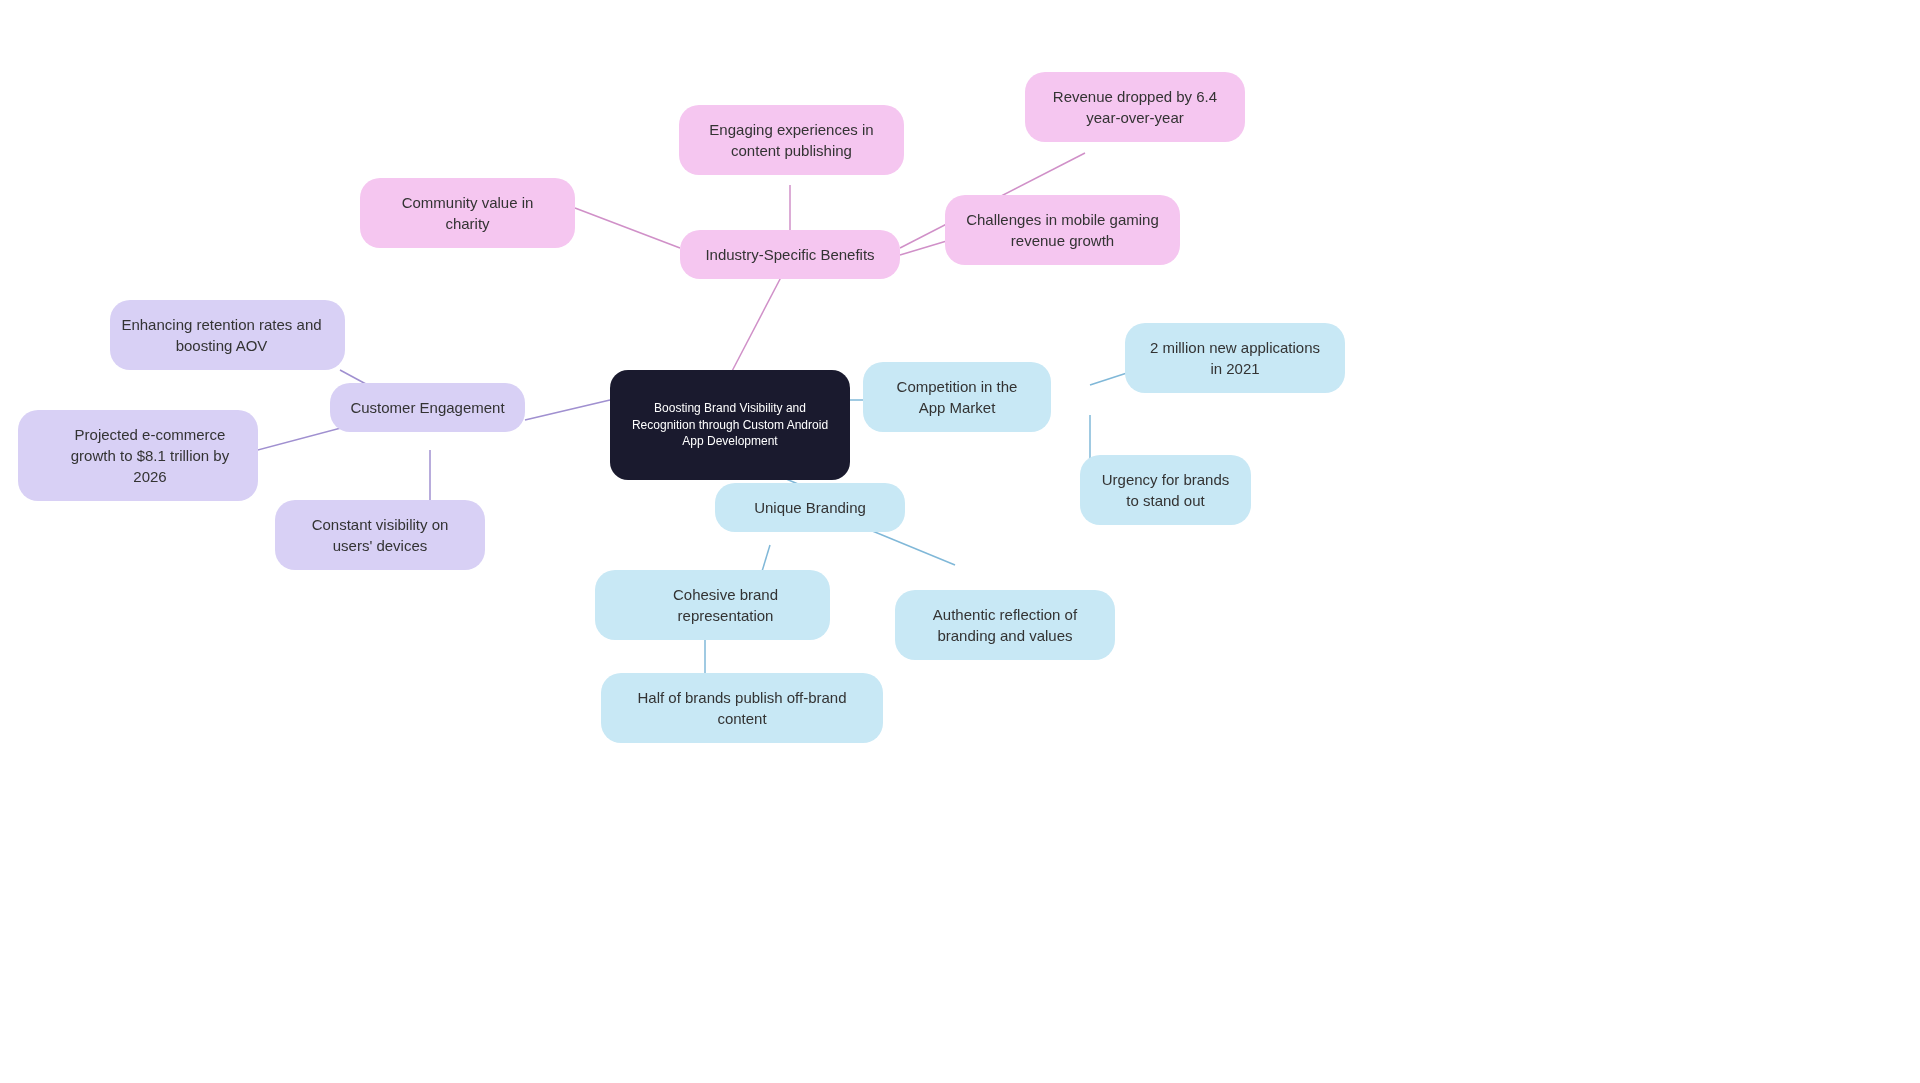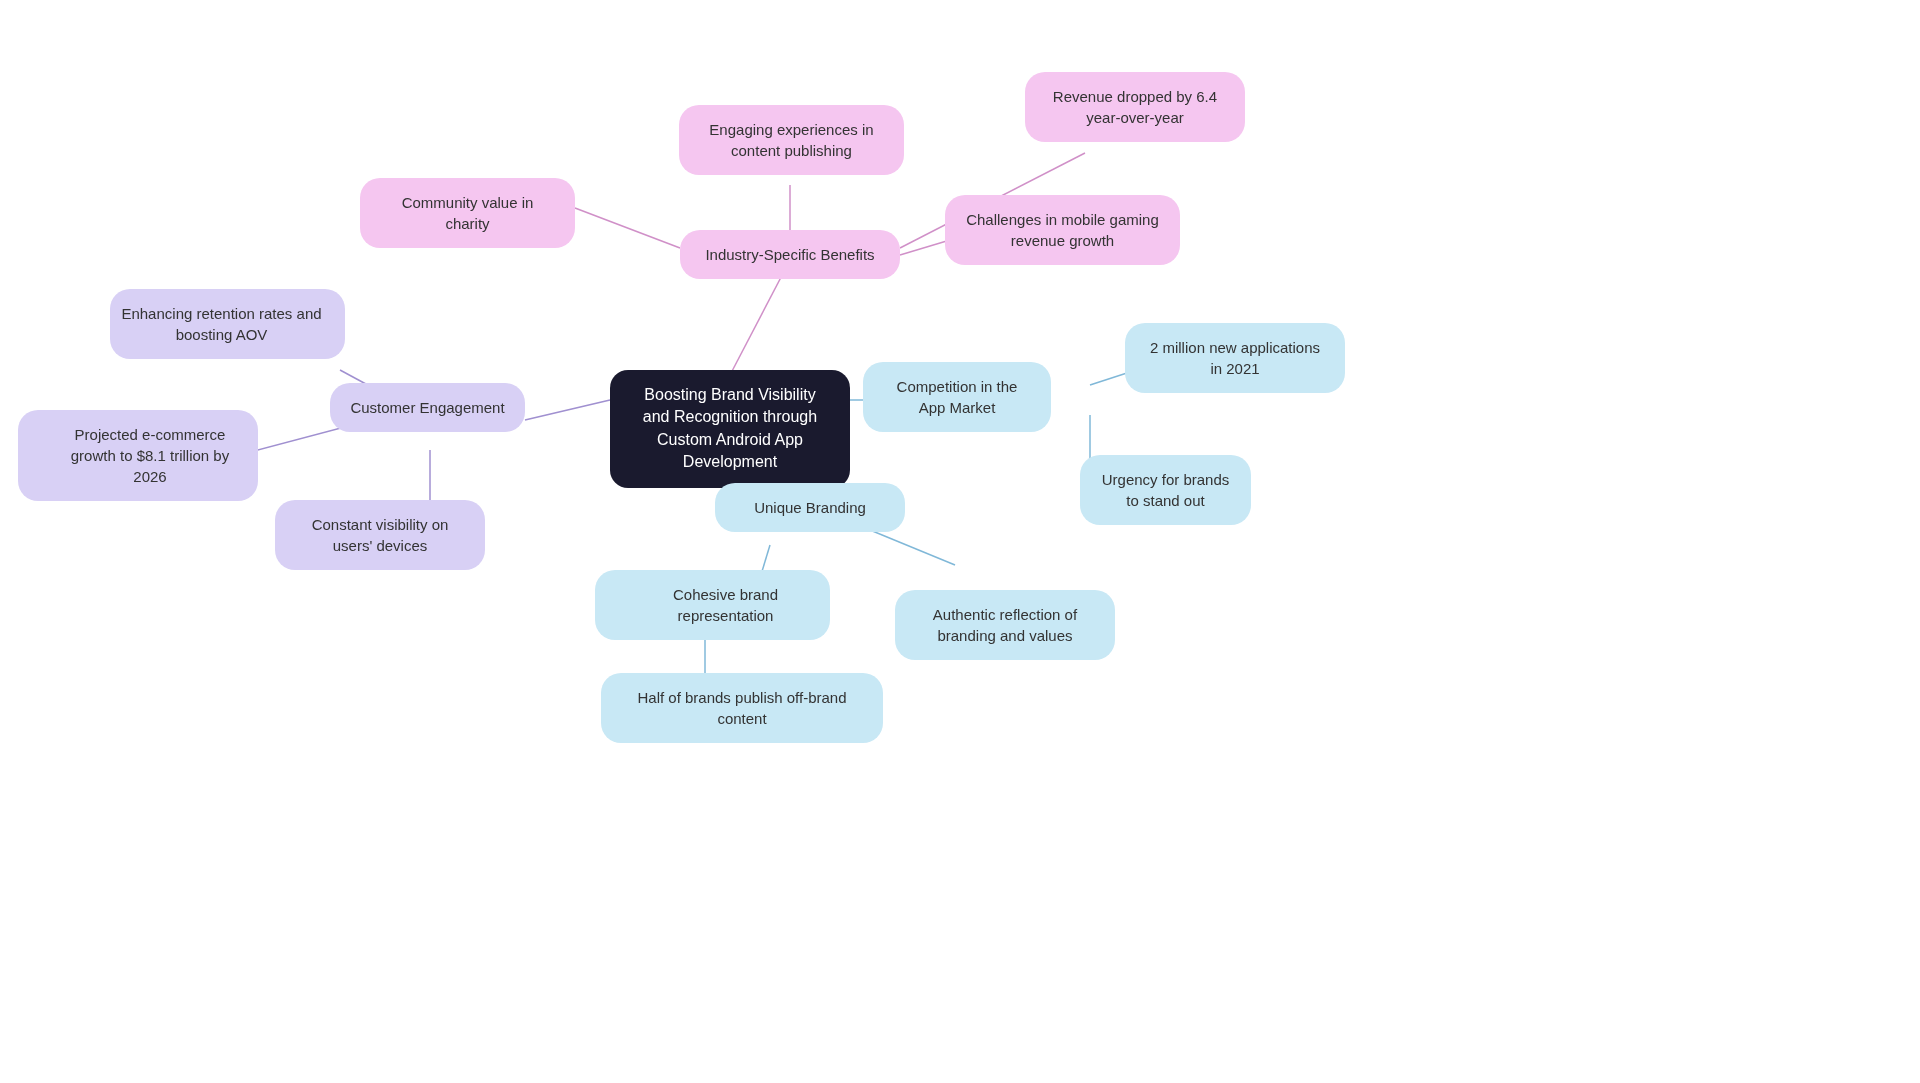--- a/index.html
+++ b/index.html
@@ -26,21 +26,21 @@
       justify-content: center;
       text-align: center;
       font-size: 15px;
       line-height: 1.4;
       padding: 14px 20px;
       cursor: pointer;
     }
     .node-center {
       background: #1a1a2e;
       color: #ffffff;
-      font-size: 16px;
+      font-size: 12px;
       font-weight: 500;
       border-radius: 18px;
       width: 230px;
     }
     .node-pink {
       background: #f5c6f0;
       color: #333;
       border: none;
     }
     .node-purple {
@@ -99,21 +99,21 @@
 <div class="node node-pink" style="left: 665px; top: 105px; width: 225px; margin-left: 14px;">Engaging experiences in content publishing</div>
 
 <div class="node node-pink" style="left: 360px; top: 178px; width: 215px;">Community value in charity</div>
 
 <div class="node node-pink" style="left: 1025px; top: 72px; width: 220px;">Revenue dropped by 6.4 year-over-year</div>
 
 <div class="node node-pink" style="left: 945px; top: 195px; width: 235px;">Challenges in mobile gaming revenue growth</div>
 
 <div class="node node-purple" style="left: 330px; top: 383px; width: 195px;">Customer Engagement</div>
 
-<div class="node node-purple" style="left: 110px; top: 289px; width: 235px; padding-left: 8px;">Enhancing retention rates and boosting AOV</div>
+<div class="node node-purple" style="left: 110px; top: 300px; width: 235px; padding-left: 8px;">Enhancing retention rates and boosting AOV</div>
 
 <div class="node node-purple" style="left: 18px; top: 410px; width: 240px; padding-left: 44px;">Projected e-commerce growth to $8.1 trillion by 2026</div>
 
 <div class="node node-purple" style="left: 275px; top: 500px; width: 210px;">Constant visibility on users' devices</div>
 
 <div class="node node-blue" style="left: 863px; top: 362px; width: 188px;">Competition in the App Market</div>
 
 <div class="node node-blue" style="left: 1125px; top: 323px; width: 220px;">2 million new applications in 2021</div>
 
 <div class="node node-blue" style="left: 1080px; top: 455px; width: 171px;">Urgency for brands to stand out</div>

